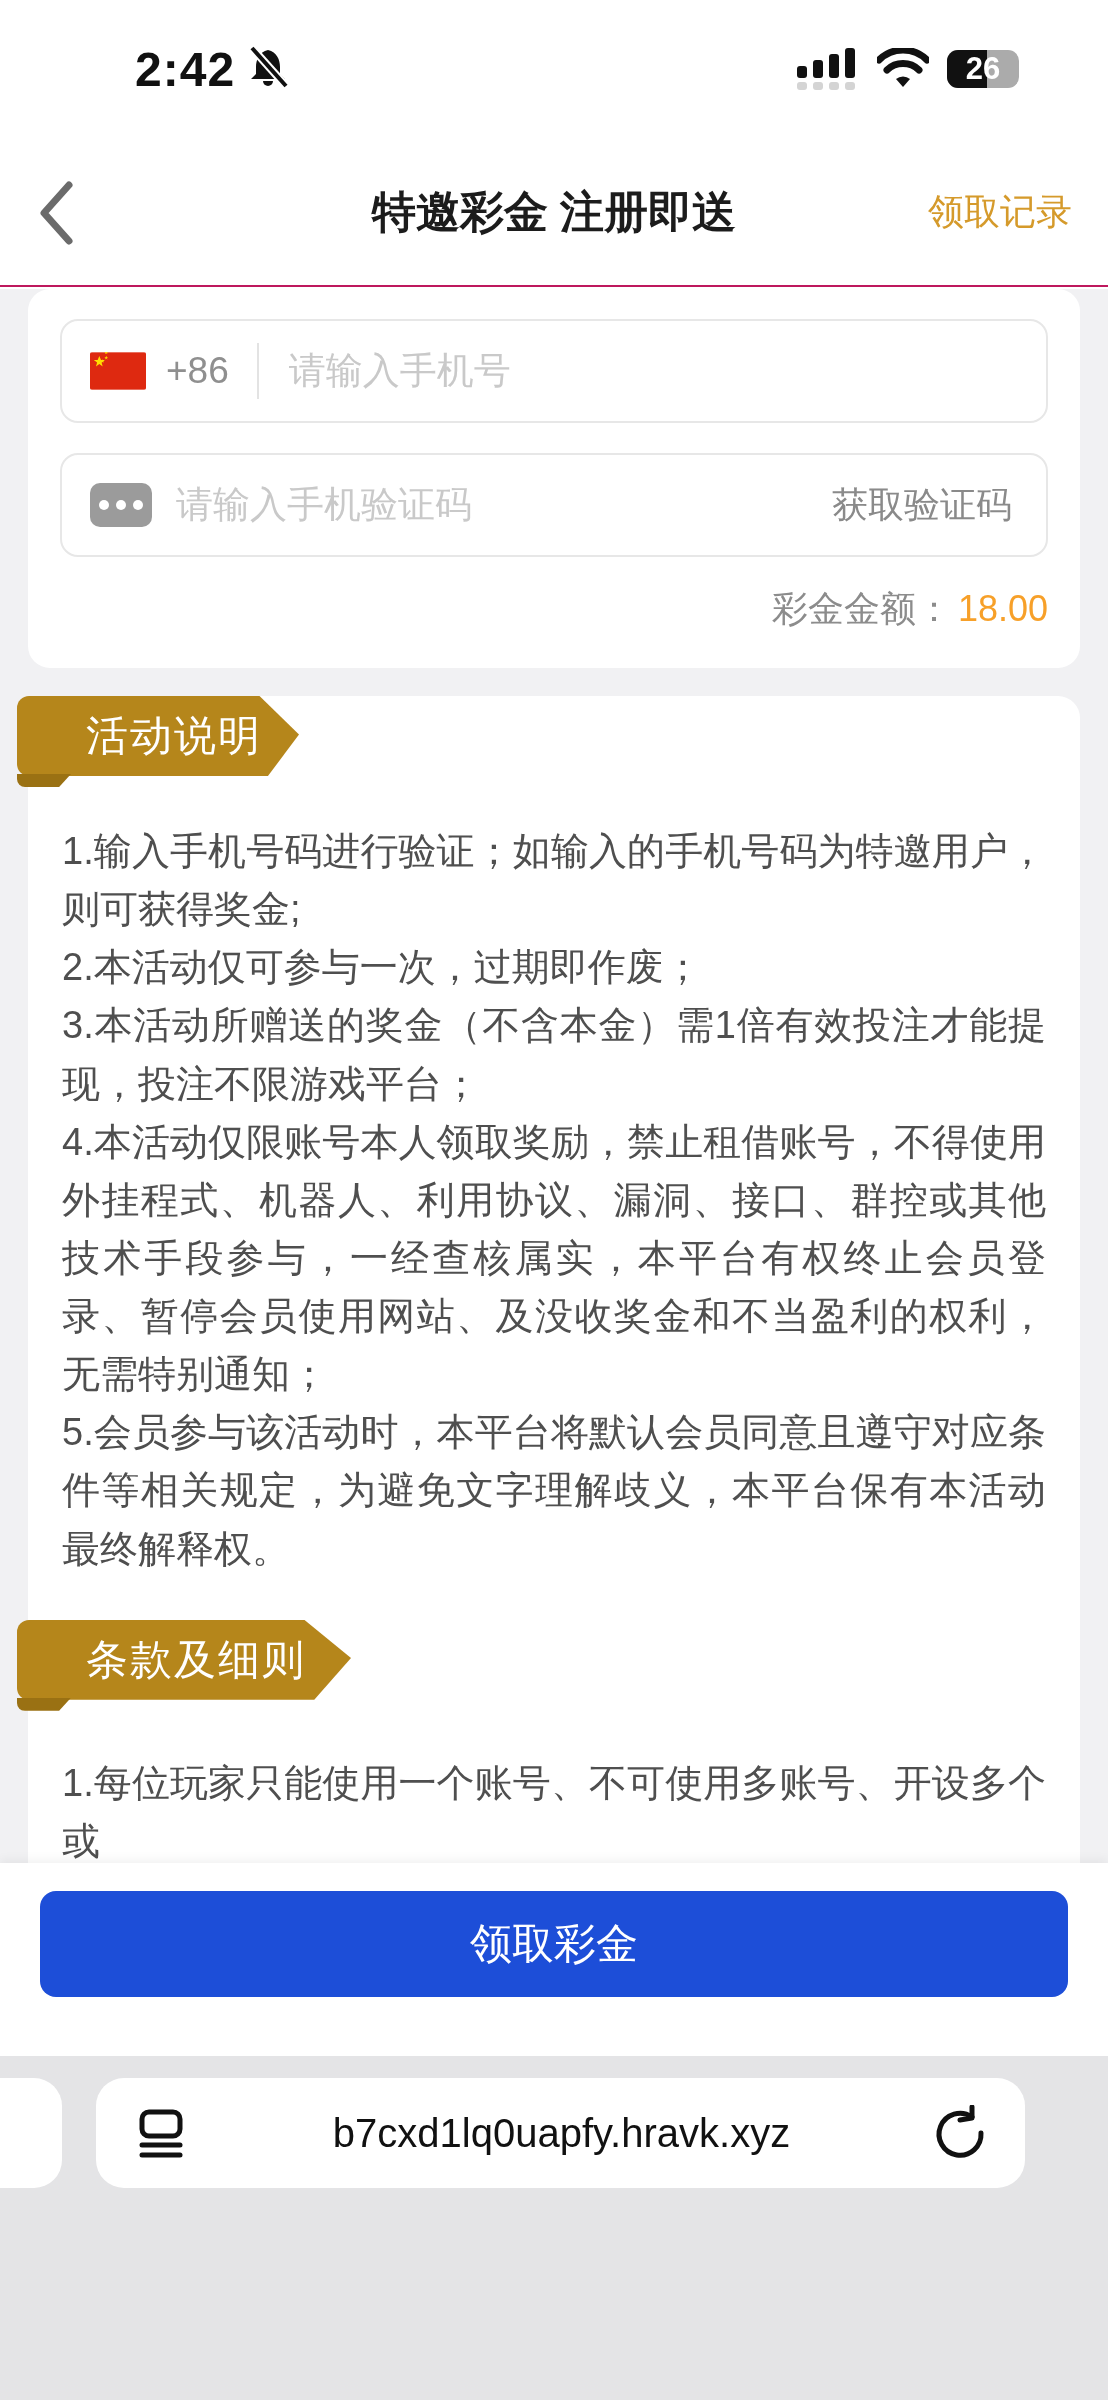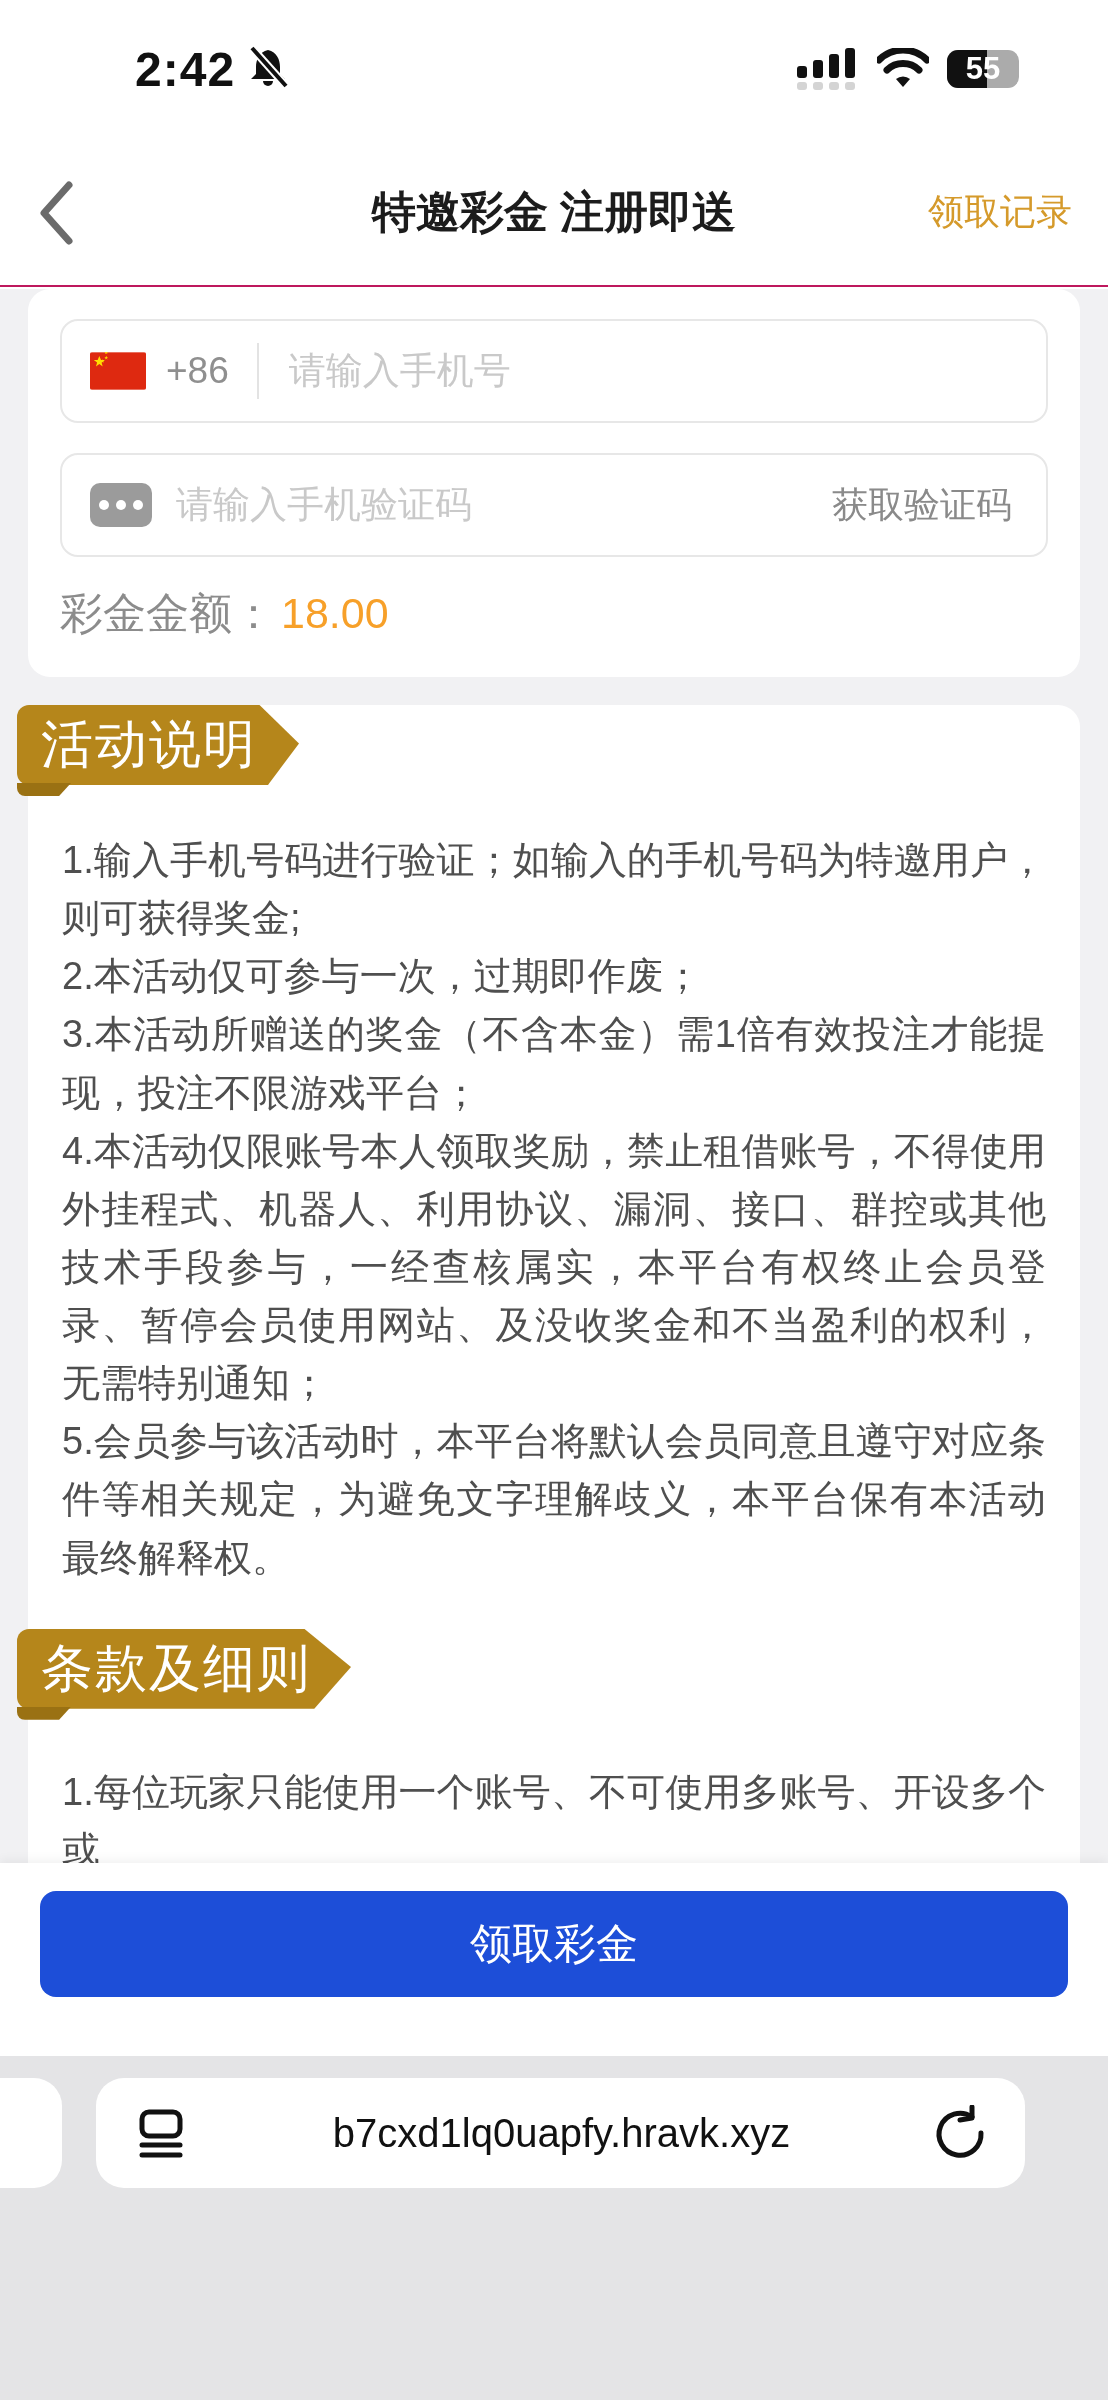--- a/index.html
+++ b/index.html
@@ -35,28 +35,28 @@
   .input-row + .input-row{margin-top:30px;}
   .flag{width:56px;height:38px;border-radius:2px;overflow:hidden;flex:0 0 auto;}
   .country-code{font-size:37px;color:#8F8F8F;margin-left:20px;}
   .v-divider{width:2px;height:56px;background:#E3E3E3;margin:0 28px;flex:0 0 auto;}
   .text-input{border:none;outline:none;flex:1 1 auto;font-size:37px;color:#333;background:transparent;min-width:0;}
   .text-input::placeholder{color:#C9C9C9;}
   .code-icon{width:62px;height:44px;border-radius:10px;background:#9B9B9B;display:flex;align-items:center;
     justify-content:center;gap:7px;flex:0 0 auto;margin-right:22px;}
   .code-icon i{width:10px;height:10px;border-radius:50%;background:#fff;}
   .get-code{margin-left:auto;font-size:36px;color:#8A8A8A;background:none;border:none;cursor:pointer;flex:0 0 auto;}
-  .amount-row{margin-top:28px;font-size:43px;color:#8C8C8C;}
+  .amount-row{margin-top:28px;font-size:36px;color:#8C8C8C;text-align:right;}
   .amount-value{color:#F7A029;margin-left:6px;}
 
   .content-card{margin-top:28px;padding:0 34px 80px;min-height:1400px;}
   .ribbon{position:relative;height:80px;background:#B5861B;border-radius:12px 0 0 12px;
     clip-path:polygon(0 0,86% 0,100% 48%,89% 100%,0 100%);
-    display:flex;align-items:center;padding-left:24px;
-    color:#fff;font-size:52px;letter-spacing:2px;}
+    display:flex;align-items:center;padding-left:69px;
+    color:#fff;font-size:42px;letter-spacing:2px;}
   .ribbon-wrap{position:relative;}
   .ribbon-wrap::after{content:"";position:absolute;left:0;top:78px;width:54px;height:13px;background:#9A7113;
     clip-path:polygon(0 0,100% 0,78% 100%,0 100%);border-radius:0 0 0 8px;}
   .ribbon-activity{margin:26px 0 0 -45px;width:282px;}
   .ribbon-terms{margin:42px 0 0 -45px;width:334px;}
   .rules{margin-top:46px;}
   .rules p{margin:0;font-size:38px;line-height:1.53;color:#4F4F4F;text-align:justify;}
   .rules.terms{margin-top:54px;}
 
   
@@ -106,21 +106,21 @@
       <span>
         <svg width="52" height="40" viewBox="0 0 52 40">
           <path d="M2 12 A34 34 0 0 1 50 12" fill="none" stroke="#111" stroke-width="7" stroke-linecap="round"></path>
           <path d="M10 22 A23 23 0 0 1 42 22" fill="none" stroke="#111" stroke-width="7" stroke-linecap="round"></path>
           <path d="M19 31 A11 11 0 0 1 33 31 L26 39 Z" fill="#111"></path>
         </svg>
       </span>
       <span style="display:flex">
         <span class="battery">
           <span class="battery-fill"></span>
-          <span class="battery-num">55</span>
+          <span class="battery-num">26</span>
         </span>
         <span class="battery-nub"></span>
       </span>
     </div>
   </header>
 
   <nav class="nav-bar">
     <button class="nav-back">
       <svg width="40" height="66" viewBox="0 0 40 66">
         <polyline points="33,5 8,33 33,61" fill="none" stroke="#6B6B6B" stroke-width="7" stroke-linecap="round" stroke-linejoin="round"></polyline>

